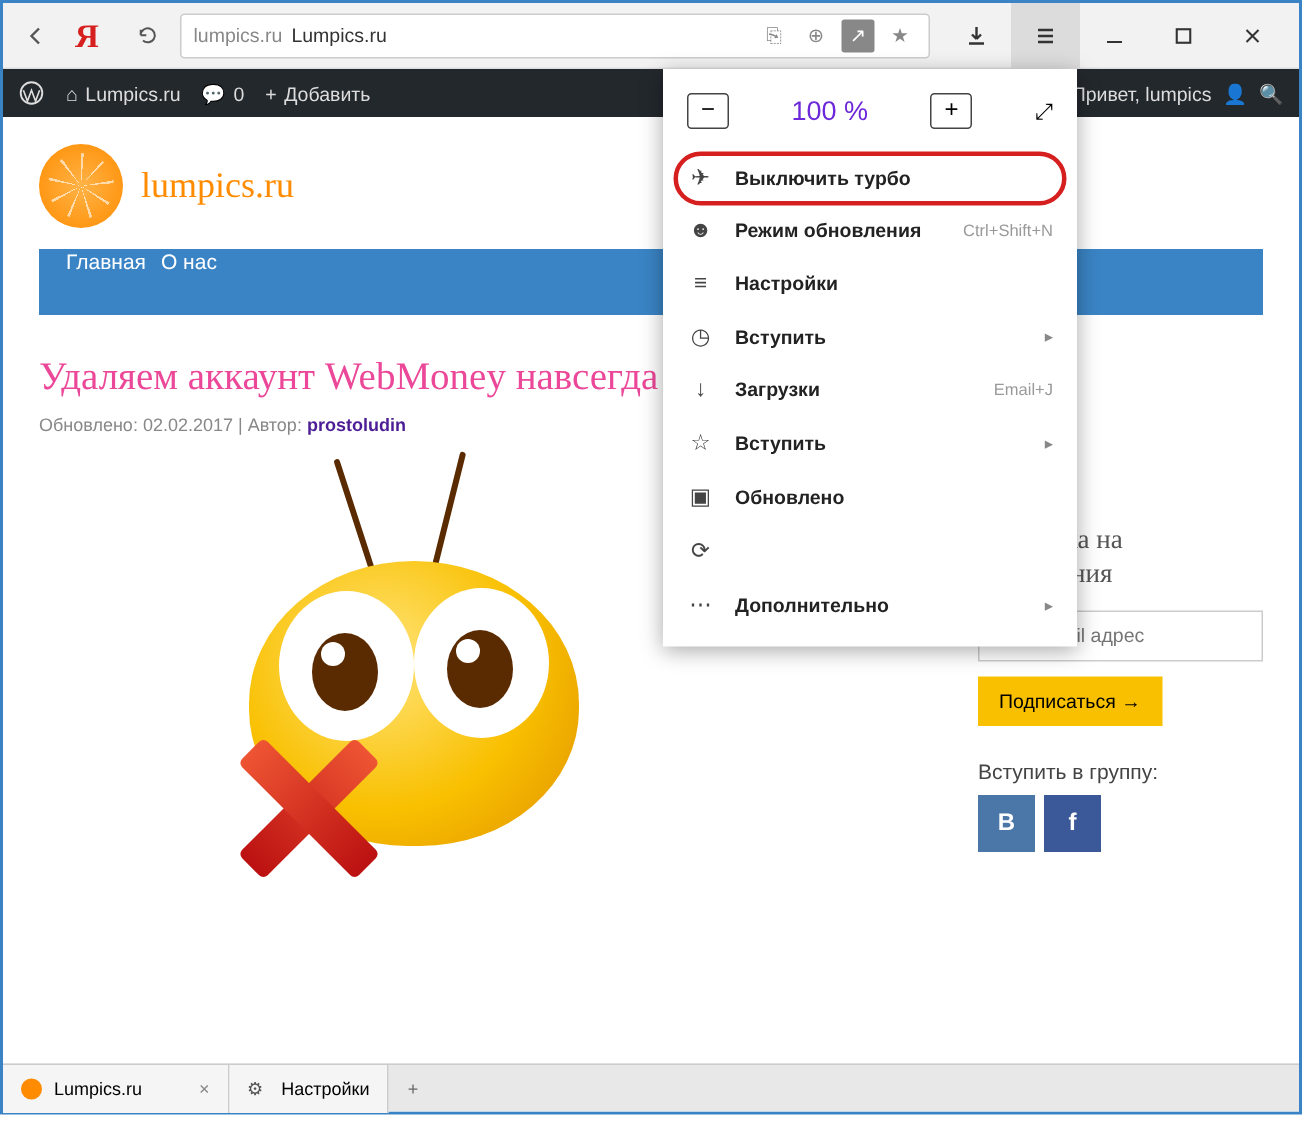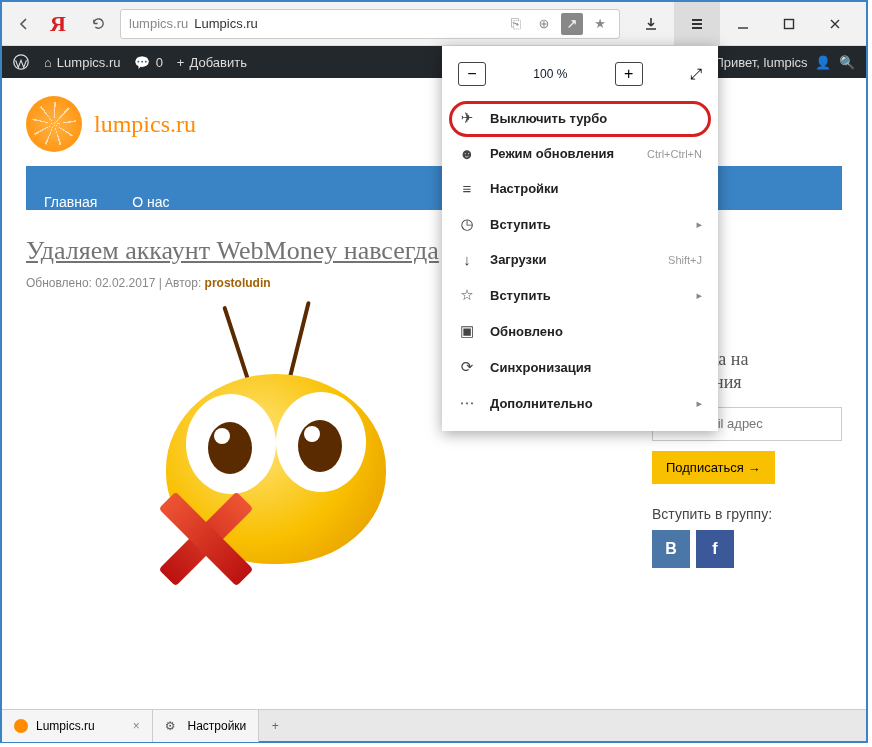--- a/index.html
+++ b/index.html
@@ -20,25 +20,25 @@
 .tb-btn.active { background:#dcdcdc; }
 .wp-bar { height:32px; background:#23282d; color:#ddd; display:flex; align-items:center; padding:0 10px; font-size:13px; gap:14px; }
 .wp-item { display:flex; align-items:center; gap:5px; cursor:pointer; }
 .wp-right { margin-left:auto; display:flex; align-items:center; gap:8px; }
 .content { position:relative; height:calc(100% - 44px - 32px - 32px); overflow:hidden; }
 .page { padding:18px 24px; }
 .logo-row { display:flex; align-items:center; gap:12px; margin-bottom:14px; }
 .orange { width:56px; height:56px; border-radius:50%; background:radial-gradient(circle,#ffb347 0%,#ff8c00 100%); position:relative; }
 .orange::before { content:""; position:absolute; inset:6px; border-radius:50%; background:repeating-conic-gradient(#fff 0 5deg,transparent 5deg 40deg); opacity:.6; }
 .site-name { font:24px Georgia; color:#ff8c00; }
-.navbar { background:#3a84c5; height:44px; display:flex; align-items:flex-end; padding:0 18px; gap:35px; color:#fff; font-size:14px; margin-bottom:26px; }
+.navbar { background:#3a84c5; height:44px; display:flex; align-items:flex-start; padding:0 18px; gap:10px; color:#fff; font-size:14px; margin-bottom:26px; }
 .navbar span { cursor:pointer; }
-.article h1 { font:26px Georgia; color:#737373; margin-bottom:10px;text-decoration:underline; }
+.article h1 { font:26px Georgia; color:#ec4899; margin-bottom:10px; }
 .meta { font-size:12px; color:#888; margin-bottom:24px; }
-.meta b { color:#a16207; }
+.meta b { color:#4c1d95; }
 .bee-wrap { position:relative; width:340px; height:270px; margin-left:80px; }
 .bee-body { position:absolute; left:60px; top:60px; width:220px; height:190px; background:radial-gradient(circle at 40% 35%,#ffe47a,#f9c000 55%,#e09000); border-radius:50% 50% 48% 48%; }
 .eye { position:absolute; width:90px; height:100px; background:#fff; border-radius:50%; }
 .eye.l { left:80px; top:80px; }
 .eye.r { left:170px; top:78px; }
 .pupil { position:absolute; width:44px; height:52px; background:#5a2a00; border-radius:50%; left:22px; top:28px; }
 .pupil::after { content:""; position:absolute; width:16px; height:16px; background:#fff; border-radius:50%; left:6px; top:6px; }
 .antenna { position:absolute; width:4px; height:90px; background:#5a2a00; border-radius:3px; }
 .ant1 { left:130px; top:-10px; transform:rotate(-18deg); }
 .ant2 { left:190px; top:-14px; transform:rotate(14deg); }
@@ -57,21 +57,21 @@
 .fb { background:#3b5998; }
 .tabbar { position:absolute; bottom:0; left:0; right:0; height:32px; background:#e8e8e8; border-top:1px solid #ccc; display:flex; align-items:center; font-size:12px; }
 .tab { height:32px; display:flex; align-items:center; padding:0 12px; gap:8px; border-right:1px solid #ccc; background:#f5f5f5; cursor:pointer; }
 .tab .dot { width:14px; height:14px; border-radius:50%; background:#ff8c00; }
 .tab .close { color:#888; }
 .tab .gear { color:#555; }
 .newtab { width:32px; display:flex; justify-content:center; color:#666; cursor:pointer; }
 .menu { position:absolute; top:44px; left:440px; width:276px; background:#fff; box-shadow:0 3px 14px rgba(0,0,0,.35); padding:10px 0; z-index:50; }
 .menu-zoom { display:flex; align-items:center; justify-content:space-between; padding:6px 16px 14px; }
 .zbox { width:28px; height:24px; border:1.5px solid #444; border-radius:3px; display:flex; align-items:center; justify-content:center; font-size:16px; cursor:pointer; }
-.zlvl { font-size:12px; color:#0f172a; }
+.zlvl { font-size:18px; color:#6d28d9; }
 .fs { font-size:15px; cursor:pointer; }
 .mrow { display:flex; align-items:center; padding:9px 16px; font-size:13px; color:#222; gap:14px; cursor:pointer; position:relative; }
 .micon { width:18px; display:flex; justify-content:center; color:#444; font-size:15px; }
 .mtext { flex:1;font-weight:bold; }
 .mshort { color:#999; font-size:11px; }
 .marrow { color:#888; font-size:11px; }
 .highlight { position:absolute; top:99px; left:447px; width:262px; height:36px; border:3px solid #d61f1f; border-radius:18px; z-index:60; pointer-events:none; }
 svg { display:block; }
 </style>
 </head>
@@ -206,48 +206,47 @@
       <div class="zbox">+</div>
       <div class="fs">⤢</div>
     </div>
     <div class="mrow">
       <span class="micon">✈</span>
       <span class="mtext">Выключить турбо</span>
     </div>
     <div class="mrow">
       <span class="micon">☻</span>
       <span class="mtext">Режим обновления</span>
-      <span class="mshort">Ctrl+Ctrl+N</span>
+      <span class="mshort">Ctrl+Shift+N</span>
     </div>
     <div class="mrow">
       <span class="micon">≡</span>
       <span class="mtext">Настройки</span>
     </div>
     <div class="mrow">
       <span class="micon">◷</span>
       <span class="mtext">Вступить</span>
       <span class="marrow">▸</span>
     </div>
     <div class="mrow">
       <span class="micon">↓</span>
       <span class="mtext">Загрузки</span>
-      <span class="mshort">Shift+J</span>
+      <span class="mshort">Email+J</span>
     </div>
     <div class="mrow">
       <span class="micon">☆</span>
       <span class="mtext">Вступить</span>
       <span class="marrow">▸</span>
     </div>
     <div class="mrow">
       <span class="micon">▣</span>
       <span class="mtext">Обновлено</span>
     </div>
     <div class="mrow">
       <span class="micon">⟳</span>
-      <span class="mtext">Синхронизация</span>
     </div>
     <div class="mrow">
       <span class="micon">⋯</span>
       <span class="mtext">Дополнительно</span>
       <span class="marrow">▸</span>
     </div>
   </div>
   <div class="highlight"></div>
 
   <div class="tabbar">

